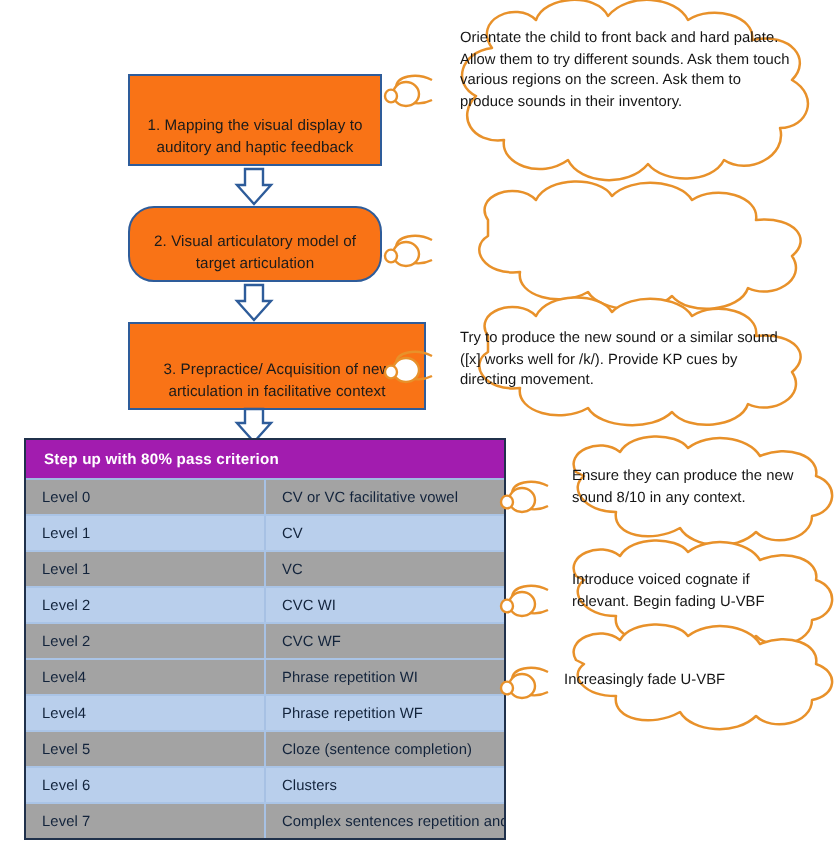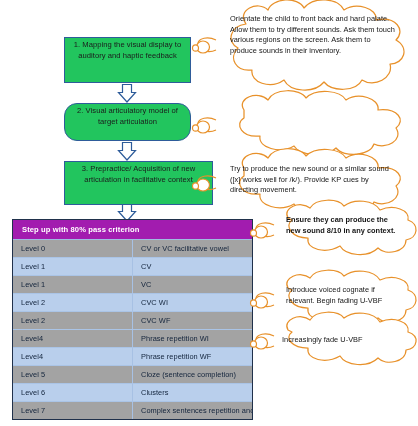--- a/index.html
+++ b/index.html
@@ -18,27 +18,27 @@
     position: relative;
     width: 418px;
     height: 426px;
   }
 
   
   .flow-box {
     position: absolute;
     box-sizing: border-box;
     border: 1.3px solid #2E5C9A;
-    background: #22c55e;
+    background: #f97316;
     color: #1B1B1B;
     font-size: 7.6px;
     line-height: 1.42;
     text-align: center;
     display: flex;
-    align-items: flex-start;
+    align-items: flex-end;
     justify-content: center;
     padding: 2px 4px;
     letter-spacing: 0.05px;
   }
   .flow-box span { display: block; }
 
   
   .arrow {
     position: absolute;
   }
@@ -230,21 +230,21 @@
                C36 44 28 30 38 24 Z" fill="#FFFFFF" stroke="#E8912A" stroke-width="1.25" stroke-linejoin="round"></path>
     </svg>
     <div class="cloud-text" style="left:24px; top:12px; width:166px;">Try to produce the new sound or a similar sound ([x] works well for /k/). Provide KP cues by directing movement.</div>
     <svg style="position:absolute; left:-14px; top:22px;" width="26" height="22" viewBox="0 0 26 22">
       <path d="M24 4 C16 0 6 2 6 8 C6 14 16 18 24 14" fill="none" stroke="#E8912A" stroke-width="1.2"></path>
       <ellipse cx="11" cy="11" rx="6.5" ry="6" fill="#FFFFFF" stroke="#E8912A" stroke-width="1.2"></ellipse>
       <ellipse cx="3.5" cy="12" rx="3" ry="3.2" fill="#FFFFFF" stroke="#E8912A" stroke-width="1.2"></ellipse>
     </svg>
   </div>
 
-  <div class="cloud" style="left:264px; top:204px; width:154px; height:54px;font-weight:bold;">
+  <div class="cloud" style="left:264px; top:222px; width:154px; height:54px;">
     <svg width="154" height="54" viewBox="0 0 154 54">
       <path d="M24 14 C18 4 36 -4 46 4 C52 -6 74 -6 80 2 C90 -6 110 -4 116 6
                C130 0 146 6 144 16 C156 20 154 34 142 36
                C142 48 122 52 114 44 C104 54 82 52 76 42
                C62 50 42 46 44 34 C28 34 20 22 28 16 Z" fill="#FFFFFF" stroke="#E8912A" stroke-width="1.25" stroke-linejoin="round"></path>
     </svg>
     <div class="cloud-text" style="left:22px; top:11px; width:112px;">Ensure they can produce the new sound 8/10 in any context.</div>
     <svg style="position:absolute; left:-14px; top:17px;" width="26" height="22" viewBox="0 0 26 22">
       <path d="M24 4 C16 0 6 2 6 8 C6 14 16 18 24 14" fill="none" stroke="#E8912A" stroke-width="1.2"></path>
       <ellipse cx="11" cy="11" rx="6.5" ry="6" fill="#FFFFFF" stroke="#E8912A" stroke-width="1.2"></ellipse>

